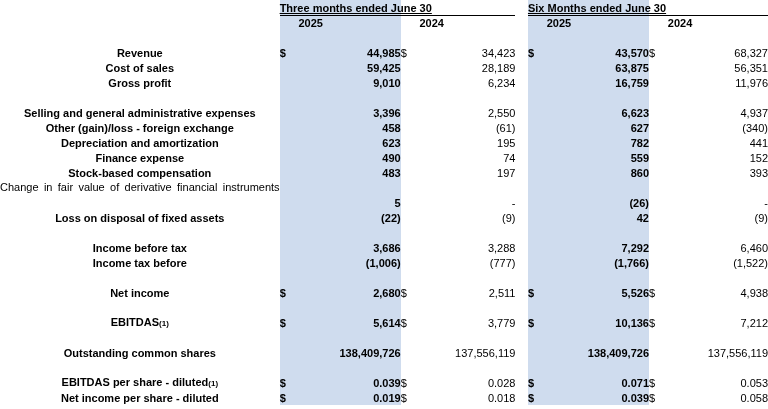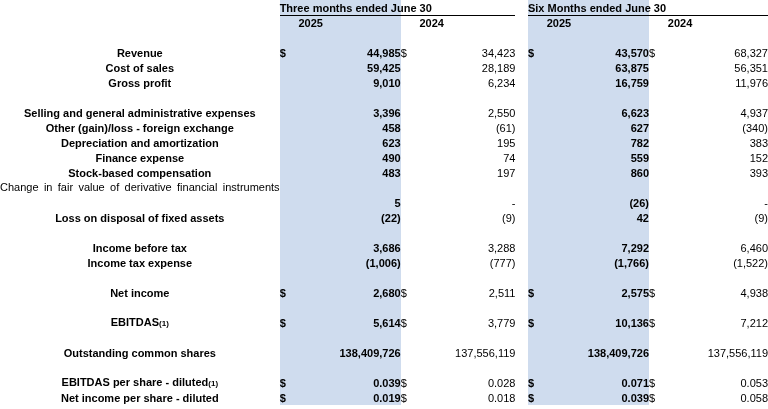--- a/index.html
+++ b/index.html
@@ -39,21 +39,21 @@
   col.c-cur3  { width: 18px; }
   col.c-val3  { width: 98px; }
   col.c-cur4  { width: 18px; }
   col.c-val4  { width: 96px; }
 
   .shade { background: #cfdcee; }
   .num { text-align: right; padding-right: 4px; }
   .cur { text-align: left; padding-left: 4px; }
   .bold { font-weight: bold; }
   .label { text-align: center; padding-left: 4px; font-weight: bold; }
-  .hdr-center { text-align: center; font-weight: bold; }
+  .hdr-center { text-align: center; font-weight: bold; text-decoration: underline; }
   .hdr-right { font-weight: bold; padding-right: 4px; }
   .hdr-rule { border-bottom: 1px solid #000; }
   .spacer td { height: 11px; }
   .sub { font-size: 8px; vertical-align: baseline; }
   .wrap2 {
     white-space: normal;
     text-align: justify;
     text-align-last: justify;
     line-height: 13px;
     padding-left: 4px;
@@ -196,21 +196,21 @@
     <tr>
       <td class="label">Depreciation and amortization</td>
       <td class="shade cur bold"></td>
       <td class="shade num bold">623</td>
       <td class="cur"></td>
       <td class="num">195</td>
       <td></td>
       <td class="shade cur bold"></td>
       <td class="shade num bold">782</td>
       <td class="cur"></td>
-      <td class="num">383</td>
+      <td class="num">441</td>
     </tr>
 
     <tr>
       <td class="label">Finance expense</td>
       <td class="shade cur bold"></td>
       <td class="shade num bold">490</td>
       <td class="cur"></td>
       <td class="num">74</td>
       <td></td>
       <td class="shade cur bold"></td>
@@ -289,21 +289,21 @@
       <td class="cur"></td>
       <td class="num">3,288</td>
       <td></td>
       <td class="shade cur bold"></td>
       <td class="shade num bold">7,292</td>
       <td class="cur"></td>
       <td class="num">6,460</td>
     </tr>
 
     <tr>
-      <td class="label">Income tax expense</td>
+      <td class="label">Income tax before</td>
       <td class="shade cur bold"></td>
       <td class="shade num bold">(1,006)</td>
       <td class="cur"></td>
       <td class="num">(777)</td>
       <td></td>
       <td class="shade cur bold"></td>
       <td class="shade num bold">(1,766)</td>
       <td class="cur"></td>
       <td class="num">(1,522)</td>
     </tr>
@@ -322,21 +322,21 @@
     </tr>
 
     <tr>
       <td class="label">Net income</td>
       <td class="shade cur bold">$</td>
       <td class="shade num bold">2,680</td>
       <td class="cur">$</td>
       <td class="num">2,511</td>
       <td></td>
       <td class="shade cur bold">$</td>
-      <td class="shade num bold">2,575</td>
+      <td class="shade num bold">5,526</td>
       <td class="cur">$</td>
       <td class="num">4,938</td>
     </tr>
 
     <tr class="spacer">
       <td></td>
           <td class="shade"></td>
           <td class="shade"></td>
       <td></td>
           <td></td>

